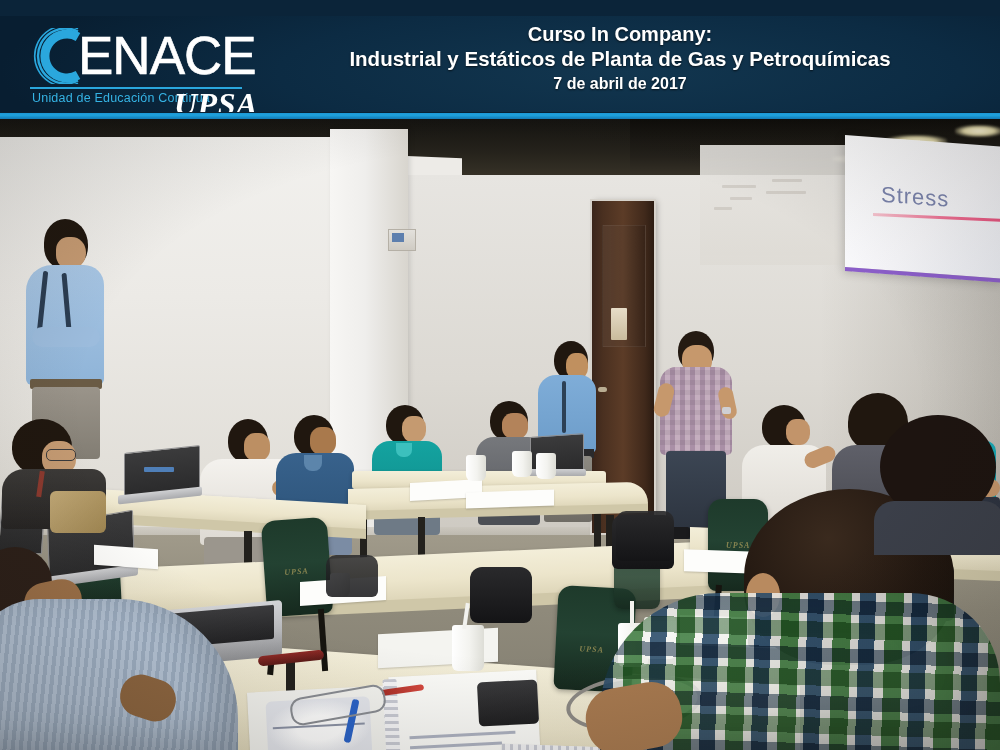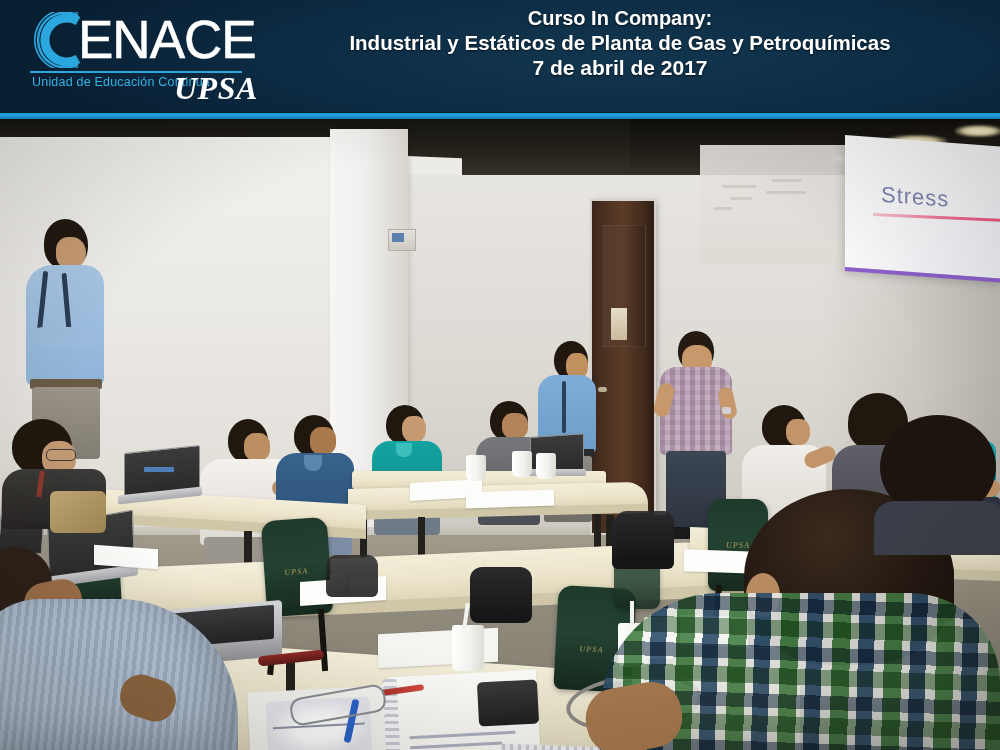--- a/index.html
+++ b/index.html
@@ -8,21 +8,21 @@
 
   .page{
     position:relative;
     width:1000px;height:750px;
     overflow:hidden;
     background:#0b2439;
   }
 
   
   .header{
-    position:absolute;left:0;top:0;width:1000px;height:112px;
+    position:absolute;left:0;top:16px;width:1000px;height:112px;
     background:#0c2c44;
     background-image:
       radial-gradient(ellipse 620px 120px at 62% 50%, #12364f 0%, #0c2b43 55%, #081e31 100%);
     overflow:hidden;
   }
   .header-stripe{
     position:absolute;left:0;top:112px;width:1000px;height:7px;
     background:linear-gradient(to bottom,#1b8fd0 0%,#1fa3dd 45%,#1279b5 100%);
     box-shadow:0 1px 0 #0a2233 inset;
   }
@@ -70,21 +70,21 @@
   }
   .title-line{
     color:#ffffff;font-weight:bold;
     font-family:"Liberation Sans", sans-serif;
     text-shadow:0 1px 2px rgba(0,0,0,.65);
     white-space:nowrap;
   }
   .t1{font-size:20px;line-height:24px;margin-top:3px;}
   .t2{font-size:20.5px;line-height:25px;}
   .t3{font-size:20.5px;line-height:25px;}
-  .t4{font-size:21px;line-height:25px;}
+  .t4{font-size:16px;line-height:25px;}
 
   
   .photo{
     position:absolute;left:0;top:119px;width:1000px;height:631px;
     overflow:hidden;background:#8d8b80;
   }
 
   
   .clerestory{
     position:absolute;left:0;top:0;width:1000px;height:62px;

